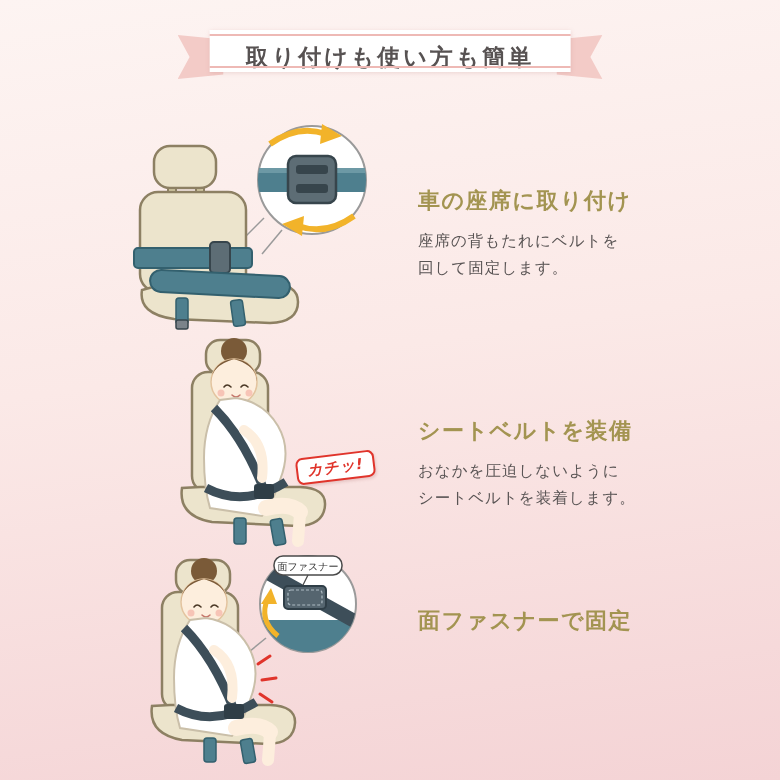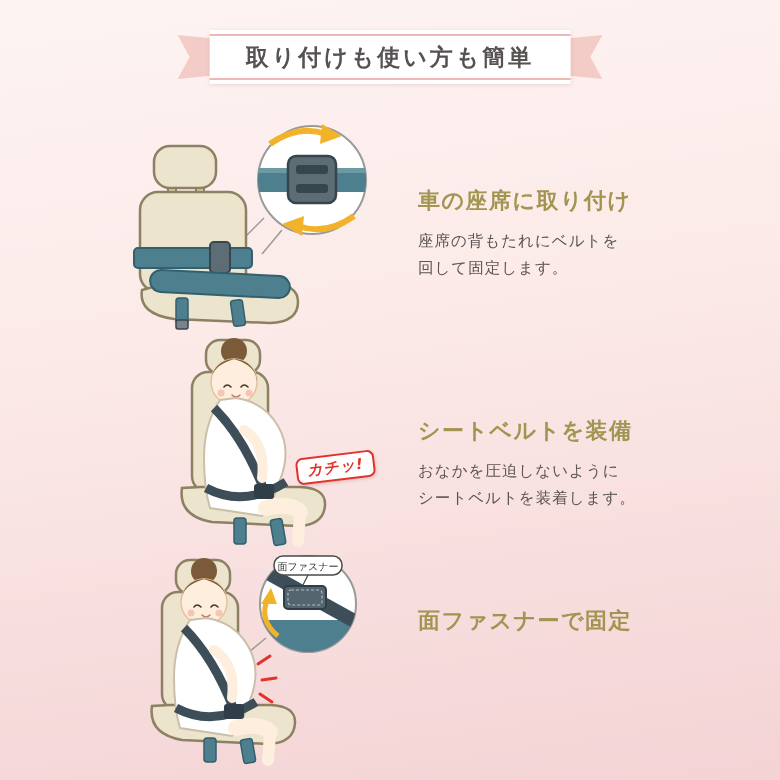--- a/index.html
+++ b/index.html
@@ -15,21 +15,21 @@
   }
 
   
   .ribbon { position:absolute; top:30px; left:50%; transform:translateX(-50%); }
   .ribbon .tail {
     position:absolute; top:5px; width:46px; height:44px; background:#f3cbc7;
   }
   .ribbon .tail-left  { left:-32px;  clip-path: polygon(0 0, 100% 10%, 100% 90%, 0 100%, 26% 50%); }
   .ribbon .tail-right { right:-32px; clip-path: polygon(100% 0, 0 10%, 0 90%, 100% 100%, 74% 50%); }
   .ribbon-band {
-    position:relative; background:#ffffff; height:54px; line-height:54px;
+    position:relative; background:#ffffff; height:42px; line-height:54px;
     padding:0 36px; box-shadow:0 1px 4px rgba(190,130,130,.25);
   }
   .ribbon-band::before, .ribbon-band::after {
     content:""; position:absolute; left:0; right:0; height:0;
     border-top:2px solid #eeb9b5;
   }
   .ribbon-band::before { top:4px; }
   .ribbon-band::after  { bottom:4px; }
   .ribbon-title {
     font-size:23px; font-weight:bold; color:#575252; letter-spacing:3px;

